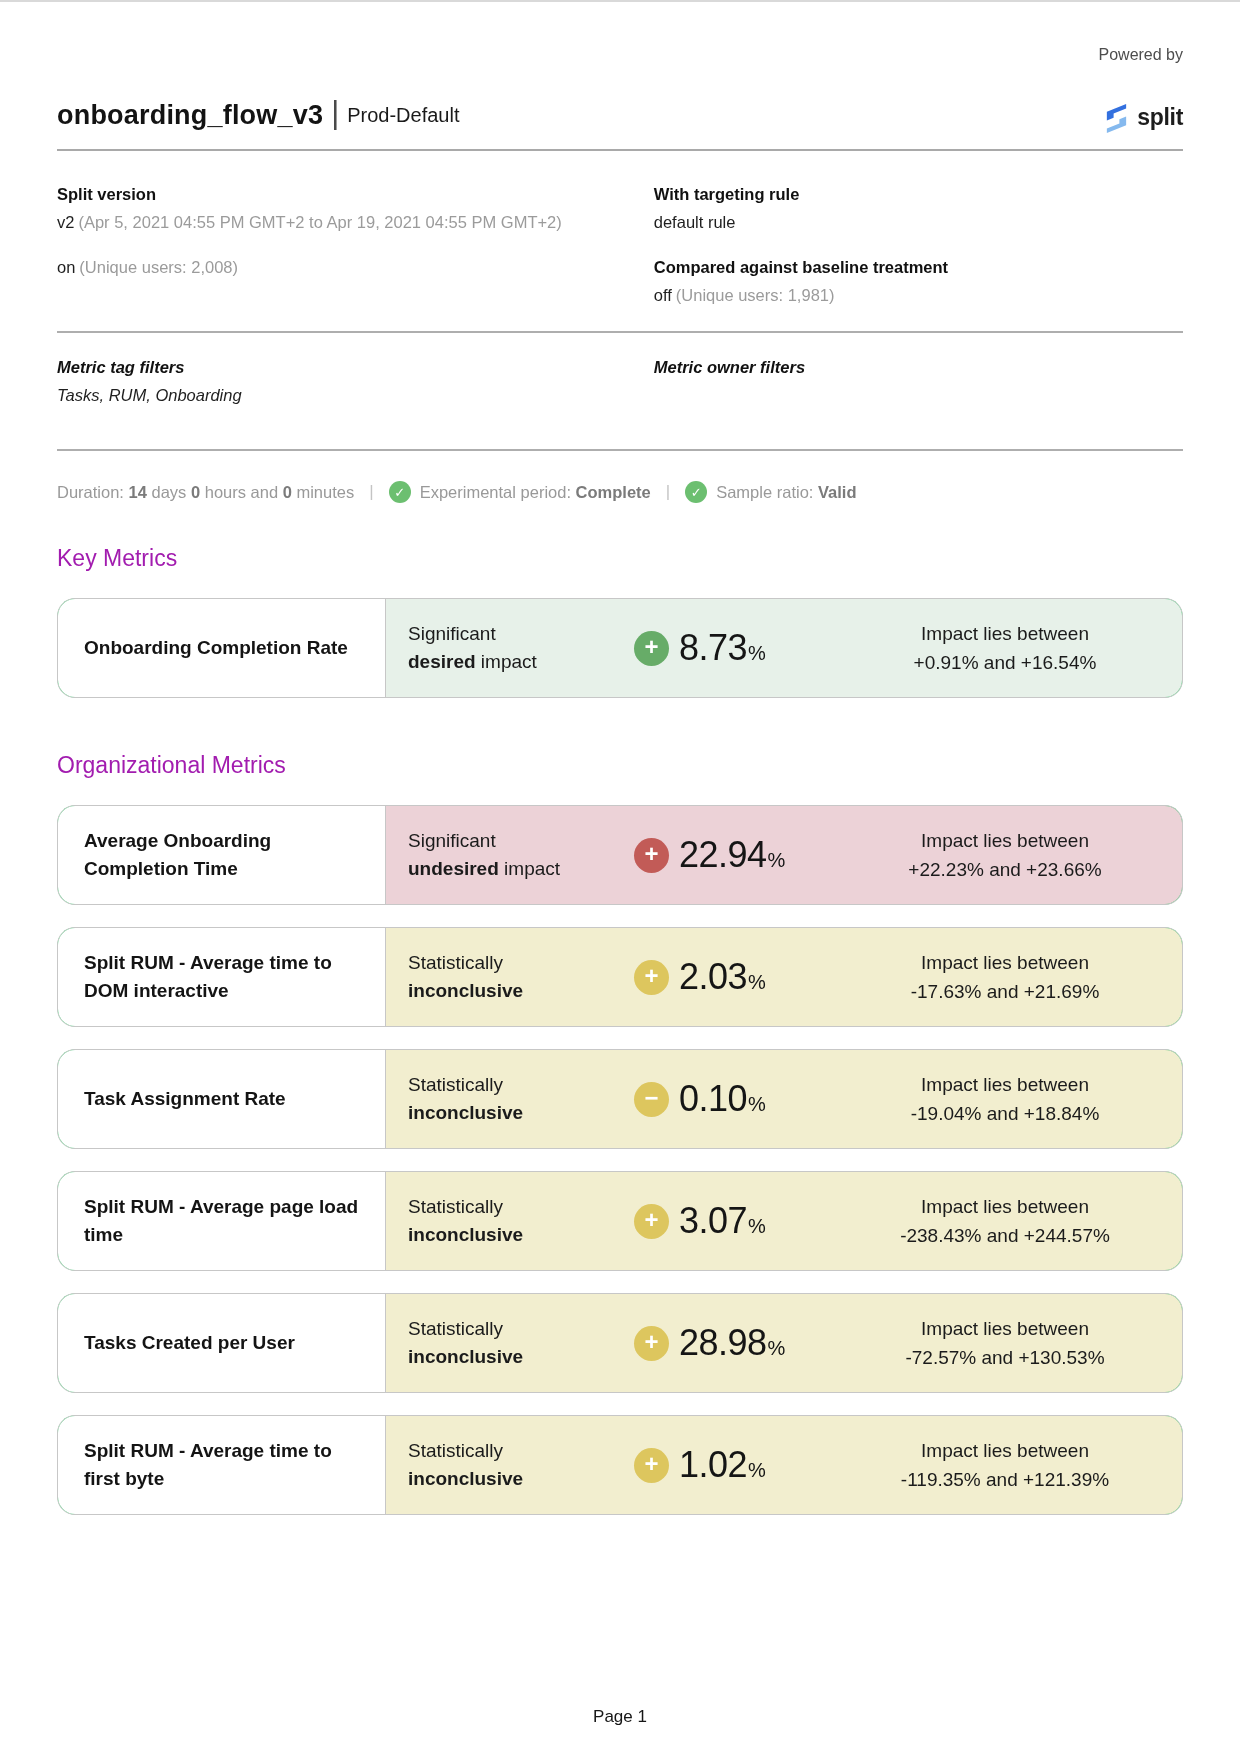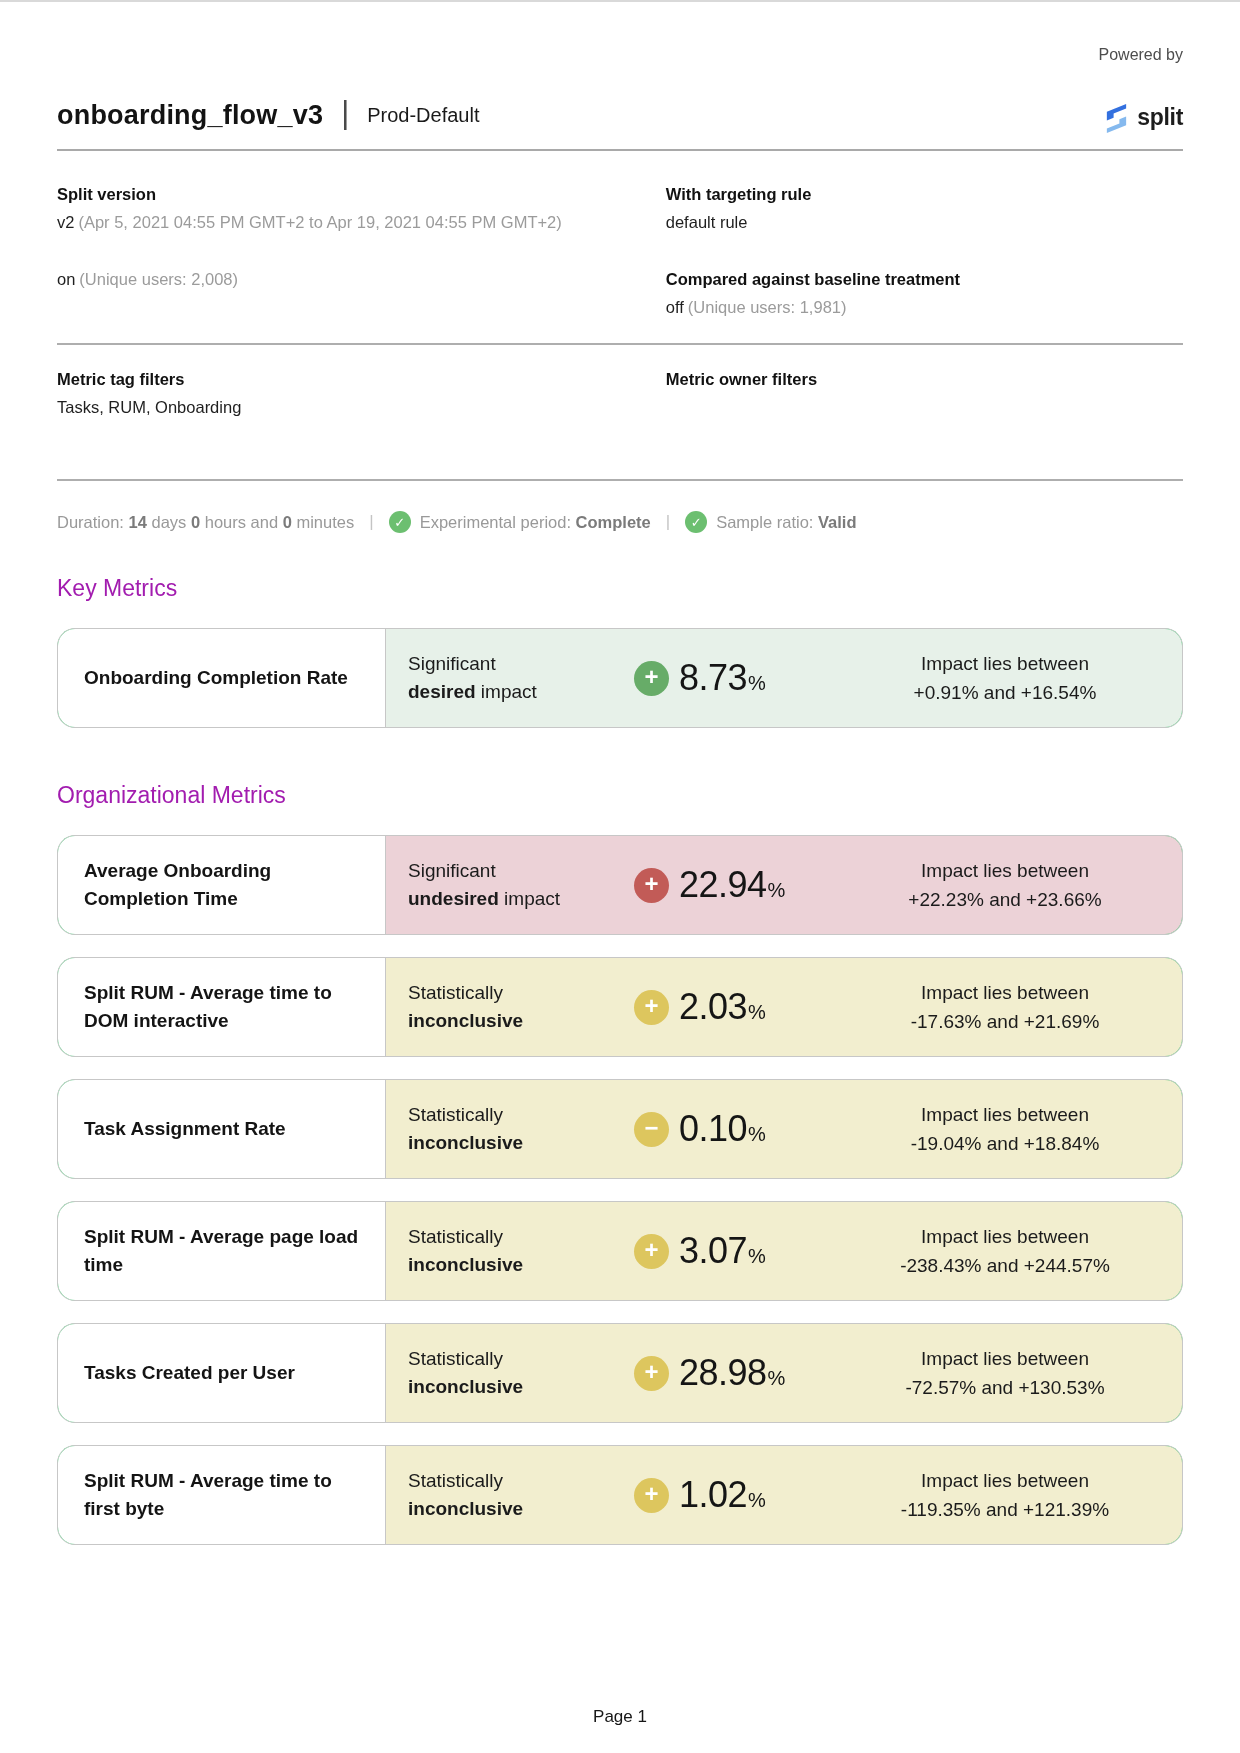--- a/index.html
+++ b/index.html
@@ -21,36 +21,36 @@
 
   
   .header {
     display: flex;
     justify-content: space-between;
     align-items: flex-end;
     padding-top: 44px;
     padding-bottom: 16px;
     border-bottom: 2px solid #a9a9a9;
   }
-  .title-row { display: flex; align-items: center; gap: 18px; }
+  .title-row { display: flex; align-items: center; gap: 8px; }
   .report-title { font-size: 27px; font-weight: 600; color: #131313; letter-spacing: .2px; }
   .title-sep { font-size: 31px; font-weight: 200; color: #4a4a4a; transform: translateY(-2px); }
   .env-name { font-size: 20px; font-weight: 500; color: #1a1a1a; }
   .brand-block { display: flex; flex-direction: column; align-items: flex-end; gap: 8px; }
   .powered-by { font-size: 16px; color: #4d4d4d; }
   .brand-row { display: flex; align-items: flex-start; gap: 7px; margin-top: 32px; }
   .split-svg { width: 27px; height: 29px; display: block; }
   .split-svg .p1 { fill: var(--brand-blue-dark); }
   .split-svg .p2 { fill: var(--brand-blue-light); }
   .brand-name { font-size: 23px; font-weight: 700; color: #1d1d1d; letter-spacing: -.3px; }
 
   
-  .meta-block { display: grid; grid-template-columns: 53% 47%; gap: 12px; }
+  .meta-block { display: grid; grid-template-columns: 53% 47%; }
   .meta-block.block-1 { padding-top: 34px; }
-  .meta-block.block-2 { padding-top: 25px; padding-bottom: 36px; }
+  .meta-block.block-2 { padding-top: 25px; padding-bottom: 18px; font-style: italic; }
   .meta-field { margin-bottom: 26px; }
   .meta-label { font-size: 16.5px; font-weight: 700; color: #111; margin-bottom: 9px; }
   .meta-value { font-size: 16.5px; color: #1f1f1f; }
   .meta-value .muted { color: #9b9b9b; margin-left: 4px; }
   .divider { border: none; border-top: 2px solid #aeaeae; }
 
   
   .status-bar {
     margin-top: 30px;
     display: flex;

